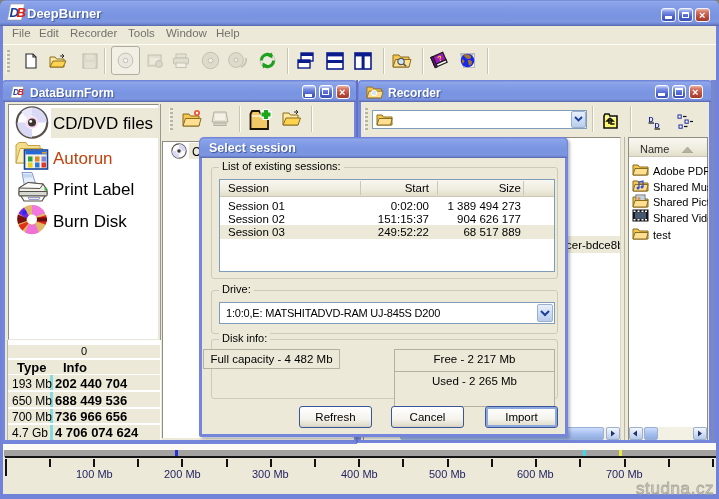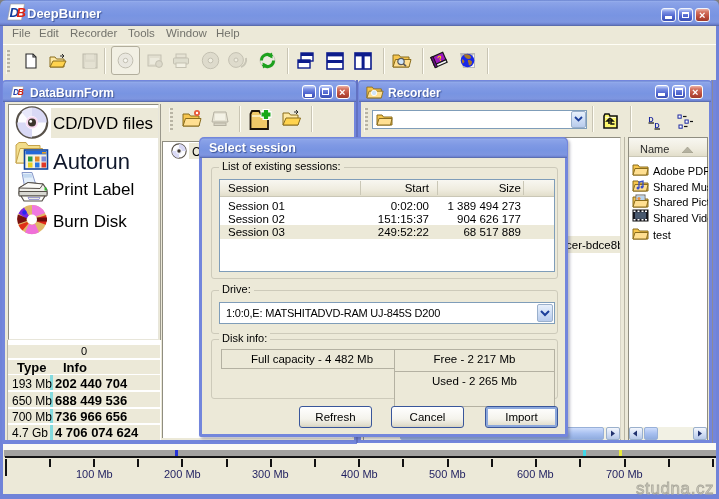--- a/index.html
+++ b/index.html
@@ -244,21 +244,21 @@
       <rect x="11.5" y="10" width="21" height="3.4" fill="#2468d8"></rect>
       <rect x="28" y="11" width="4" height="1.6" fill="#e8a020"></rect>
       <rect x="14" y="15.5" width="4.5" height="5" fill="#28a048"></rect>
       <rect x="21" y="15.5" width="4.5" height="5" fill="#e08828"></rect>
       <rect x="27.5" y="15.5" width="4.5" height="5" fill="#7888d8"></rect>
       <rect x="14" y="21.5" width="4.5" height="5" fill="#e8d020"></rect>
       <rect x="21" y="21.5" width="4.5" height="5" fill="#2878e0"></rect>
       <rect x="27.5" y="21.5" width="4.5" height="5" fill="#e03828"></rect>
     </g>
   </svg>
-  <div class="abs" style="left:53px;top:149px;font-size:22px;color:#0f172a;">Autorun</div>
+  <div class="abs" style="left:53px;top:149px;font-size:17px;color:#c2410c;">Autorun</div>
 
   <svg class="abs" style="left:15px;top:172px;" width="33" height="31" viewBox="0 0 33 31">
     <polygon points="7,0.5 17,0.5 21,13 9.5,14" fill="#e4effa" stroke="#8898c8" stroke-width="1"></polygon>
     <polygon points="7.6,2 16.4,2 17.6,5.5 8.6,5.8" fill="#c2d8f0"></polygon>
     <path d="M4 16 L13 10.5 L28 12 L32 18 L32 22 L4 22 Z" fill="#f0f0ea" stroke="#55504a" stroke-width="1.2"></path>
     <path d="M4 16 L13 10.5 L28 12 L25 16.5 Z" fill="#fafaf6" stroke="#55504a" stroke-width="1"></path>
     <path d="M4 19.5 L32 19.5 L32 24 L4 24 Z" fill="#d8d8d2" stroke="#55504a" stroke-width="1"></path>
     <path d="M6 24 L9 29 L27 29 L30 24 Z" fill="#fcfcf8" stroke="#55504a" stroke-width="1.2"></path>
     <path d="M13 25.5 L14 27.5 L24 27.5 L25 25.5 Z" fill="#e8e8e2" stroke="#8888c8" stroke-width="0.8"></path>
     <rect x="29.5" y="15.5" width="2" height="3" fill="#30c030"></rect>
@@ -502,21 +502,21 @@
   <div class="grplab" style="left:219px;top:284px;">Drive:</div>
   <div class="abs" style="left:219px;top:302px;width:336px;height:22px;background:#fff;border:1px solid #7f9db9;box-sizing:border-box;"></div>
   <div class="abs" style="left:226px;top:307px;font-size:11px;letter-spacing:-0.2px;color:#000;">1:0:0,E: MATSHITADVD-RAM UJ-845S D200</div>
   <div class="abs" style="left:537px;top:304px;width:16px;height:18px;background:linear-gradient(180deg,#e8f0fb,#cfdef5 50%,#b8cbec);border:1px solid #9ab0cc;border-radius:2px;box-sizing:border-box;"></div>
   <svg class="abs" style="left:540px;top:310px;" width="10" height="7" viewBox="0 0 10 7">
     <path d="M1 1 L5 5 L9 1" fill="none" stroke="#1c3e9a" stroke-width="2"></path>
   </svg>
 
   <div class="grp" style="left:211px;top:339px;width:345px;height:58px;"></div>
   <div class="grplab" style="left:219px;top:333px;">Disk info:</div>
-  <div class="panel" style="left:221px;top:349px;width:182px;height:20px;line-height:19px;">Full capacity - 4 482 Mb</div>
+  <div class="panel" style="left:203px;top:349px;width:137px;height:20px;line-height:19px;">Full capacity - 4 482 Mb</div>
   <div class="panel" style="left:394px;top:349px;width:161px;height:35px;line-height:19px;">Free - 2 217 Mb</div>
   <div class="panel" style="left:394px;top:371px;width:161px;height:36px;line-height:19px;">Used - 2 265 Mb</div>
 
   <div class="btn" style="left:299px;top:406px;width:73px;height:22px;line-height:21px;">Refresh</div>
   <div class="btn" style="left:391px;top:406px;width:73px;height:22px;line-height:21px;">Cancel</div>
   <div class="btn" style="left:485px;top:406px;width:73px;height:22px;line-height:21px;box-shadow:0 0 0 2px #8ca8dc inset;">Import</div>
 
 </div>
 
 </body></html>

